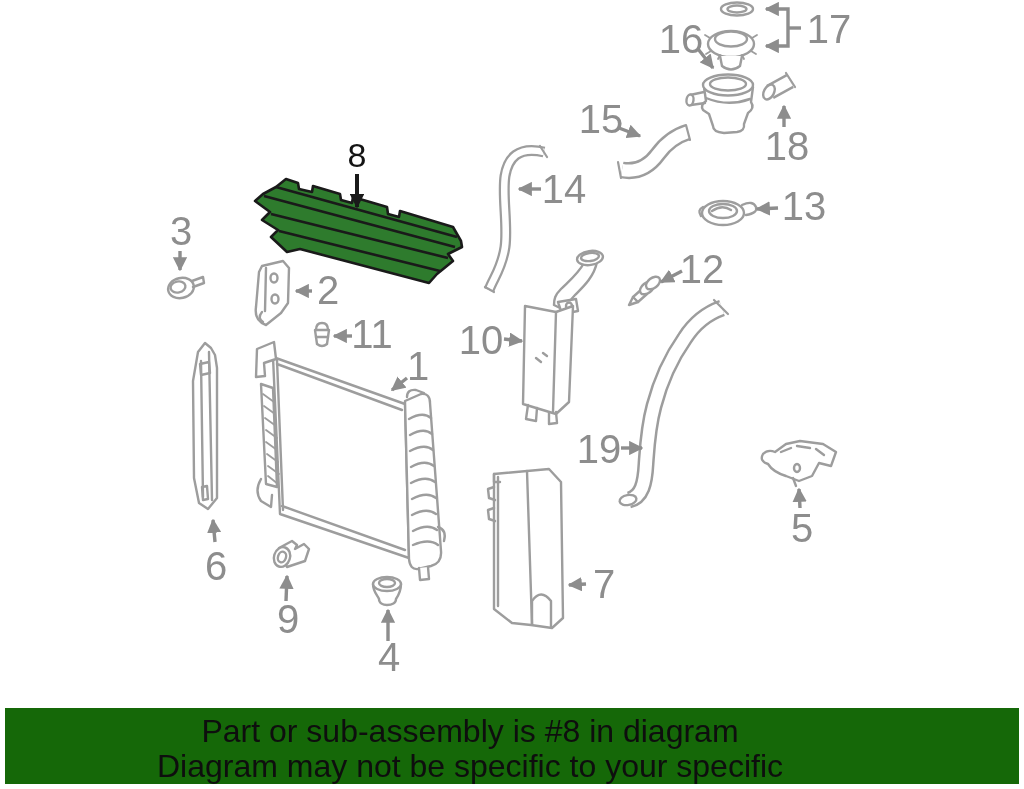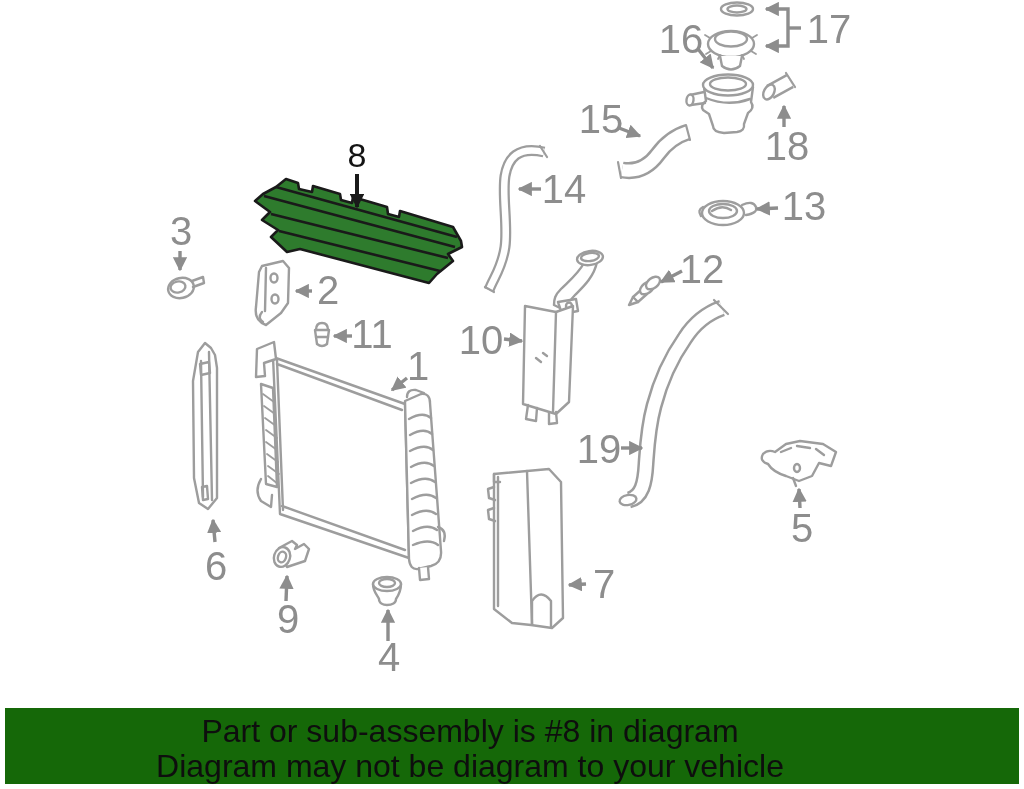--- a/index.html
+++ b/index.html
@@ -264,17 +264,17 @@
     <g>
       <text class="lbl" x="599" y="463" text-anchor="middle">19</text>
       <path class="arrow" d="M621,448 L642,448" marker-end="url(#mg)"></path>
     </g>
   </g>
 </svg>
 
 <div class="banner">
   <div class="banner-text">
     <div>Part or sub-assembly is #8 in diagram</div>
-    <div>Diagram may not be diagram to your vehicle</div>
+    <div>Diagram may not be specific to your specific</div>
   </div>
 </div>
 
 </div>
 
 </body></html>

